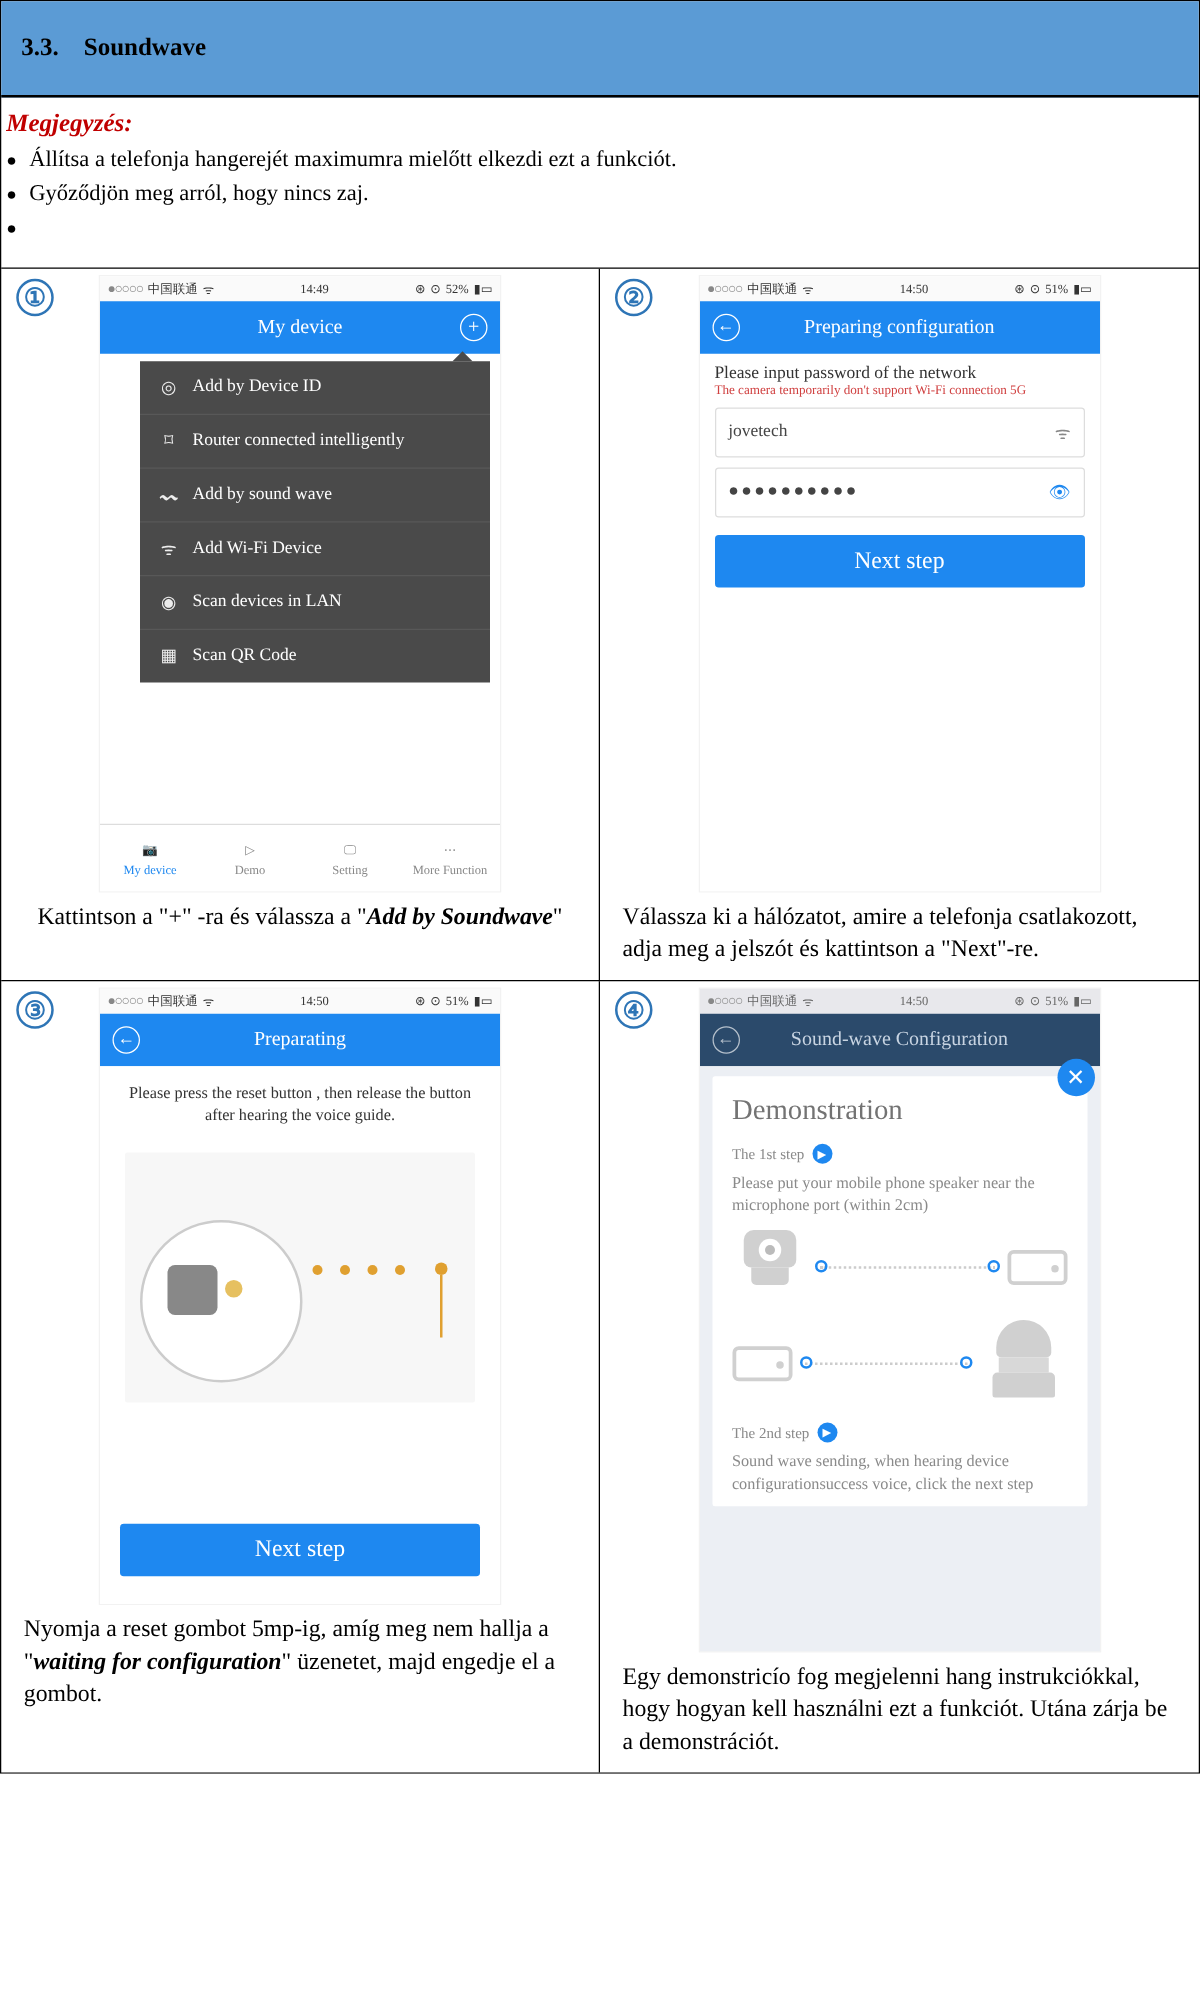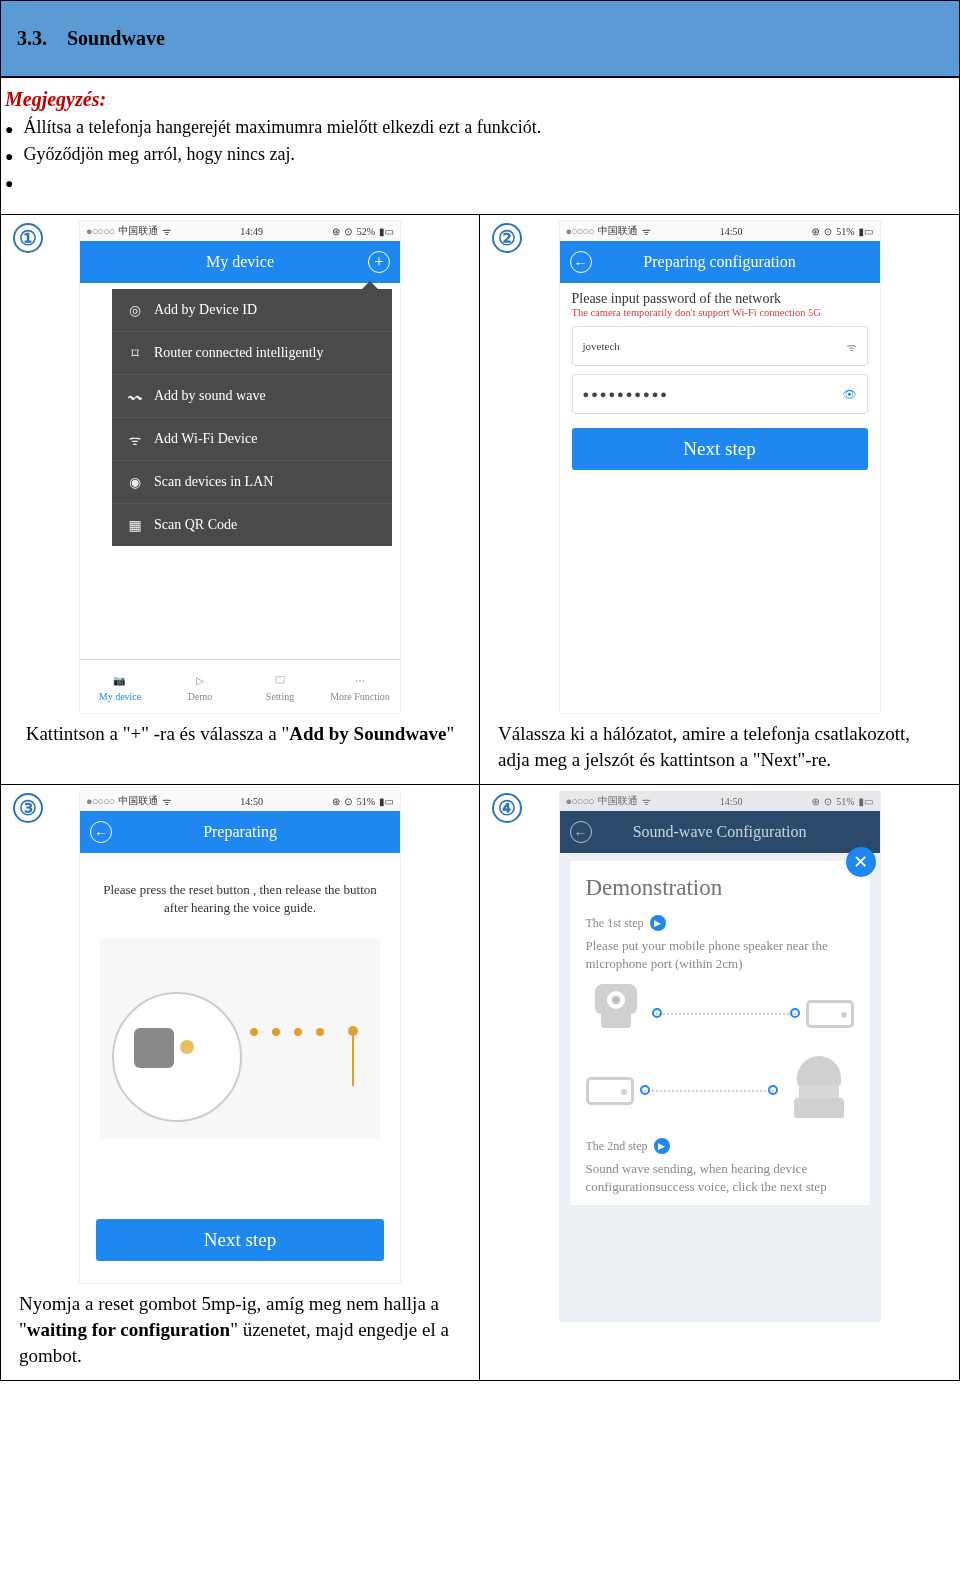--- a/index.html
+++ b/index.html
@@ -25,29 +25,29 @@
   .menu-pop:before { content: ""; position: absolute; top: -8px; right: 14px; border-left: 8px solid transparent; border-right: 8px solid transparent; border-bottom: 8px solid #4a4a4a; }
   .menu-item { display: flex; align-items: center; gap: 10px; padding: 12px 14px; border-bottom: 1px solid rgba(255,255,255,0.08); }
   .menu-item:last-child { border-bottom: none; }
   .mi-icon { width: 18px; height: 18px; display: flex; align-items: center; justify-content: center; font-size: 14px; opacity: 0.9; }
   .tabbar { position: absolute; bottom: 0; left: 0; right: 0; height: 54px; display: flex; border-top: 1px solid #ddd; background: #fff; }
   .tab { flex: 1; display: flex; flex-direction: column; align-items: center; justify-content: center; font-size: 10px; color: #888; gap: 2px; }
   .tab.active { color: #1e88f0; }
   .tab-icon { width: 22px; height: 18px; display: flex; align-items: center; justify-content: center; }
   .caption { margin: 6px 8px 2px 8px; font-size: 19px; line-height: 1.35; font-family: "Times New Roman", serif; }
   .caption.center { text-align: center; }
-  .caption .italic { font-weight: bold; }
+  .caption .italic { font-style: italic; font-weight: bold; }
   .p2-body { padding: 8px 12px; background: #fff; height: 430px; }
   .p2-lbl { font-size: 14px; color: #333; }
   .p2-warn { font-size: 10.5px; color: #d04040; margin-bottom: 8px; }
-  .field { border: 1px solid #ddd; border-radius: 3px; height: 40px; display: flex; align-items: center; padding: 0 10px; margin: 8px 0; font-size: 11px; color: #444; position: relative; }
+  .field { border: 1px solid #ddd; border-radius: 3px; height: 40px; display: flex; align-items: center; padding: 0 10px; margin: 8px 0; font-size: 14px; color: #444; position: relative; }
   .field .right-icon { position: absolute; right: 10px; color: #888; }
   .field .right-icon.blue { color: #1e88f0; }
   .btn-primary { background: #1e88f0; color: #fff; text-align: center; border-radius: 3px; height: 42px; line-height: 42px; font-size: 19px; margin-top: 14px; }
-  .p3-body { padding: 22px 12px; background: #fff; height: 430px; position: relative; }
+  .p3-body { padding: 6px 12px; background: #fff; height: 430px; position: relative; }
   .p3-msg { text-align: center; font-size: 13px; color: #333; line-height: 1.4; padding: 6px 6px 14px; }
   .p3-img { height: 200px; margin: 6px 8px; background: #f7f7f7; border-radius: 2px; position: relative; display: flex; align-items: center; justify-content: center; }
   .p3-circle { position: absolute; left: 12px; bottom: 16px; width: 130px; height: 130px; border: 2px solid #ccc; border-radius: 50%; background: #fff; overflow: hidden; }
   .p3-dots { position: absolute; top: 90px; left: 150px; display: flex; gap: 14px; }
   .p3-dots span { width: 8px; height: 8px; border-radius: 50%; background: #e0a030; }
   .p3-pin { position: absolute; top: 98px; right: 26px; width: 2px; height: 50px; background: #e0a030; }
   .p3-pin:before { content:""; position:absolute; top:-10px; left:-4px; width:10px; height:10px; border-radius:50%; background:#e0a030; }
   .p3-btn { position: absolute; bottom: 22px; left: 16px; right: 16px; }
   .p4-body { background: #eceff4; height: 468px; position: relative; padding-top: 2px; }
   .demo-card { background: #fff; margin: 6px 10px 10px 10px; border-radius: 2px; padding: 14px 16px 10px 16px; position: relative; font-size: 13px; color: #8a8a8a; }
@@ -310,16 +310,17 @@
                 </div>
             </div>
             <div class="step-line">
               <span>The 2nd step</span>
               <span class="play">▶</span>
             </div>
             <div style="line-height:1.35">Sound wave sending, when hearing device configurationsuccess voice, click the next step</div>
           </div>
         </div>
       </div>
+      <div class="caption">Egy demonstricío fog megjelenni hang instrukciókkal, hogy hogyan kell használni ezt a funkciót. Utána zárja be a demonstrációt.</div>
     </div>
 
   </div>
 </div>
 
 </body></html>

